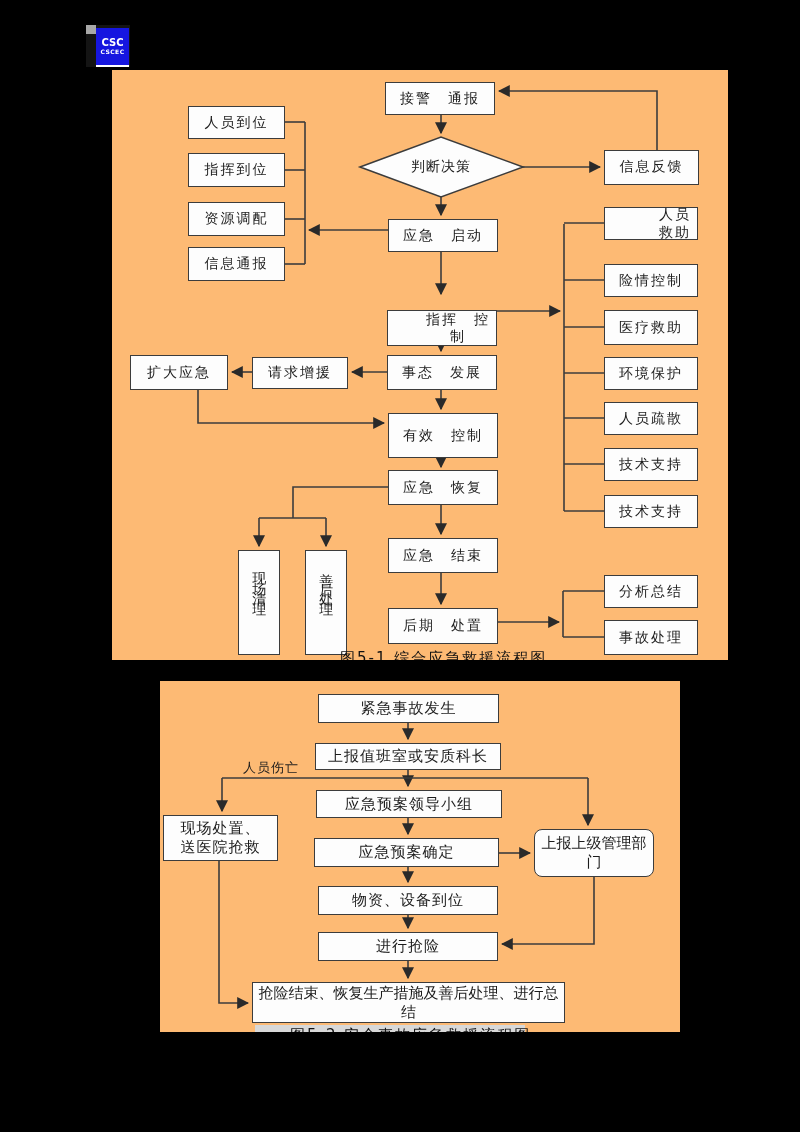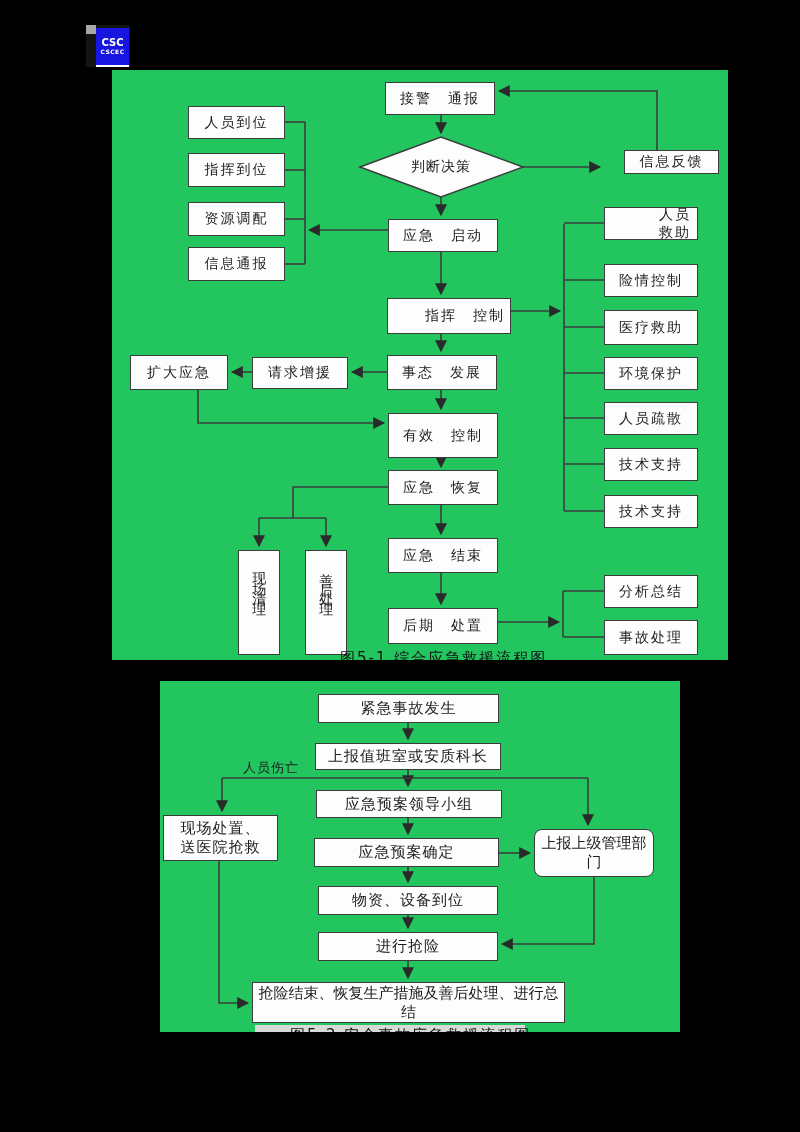--- a/index.html
+++ b/index.html
@@ -1,20 +1,20 @@
 <!DOCTYPE html>
 <html><head>
 <meta charset="utf-8">
 <style>
   html,body{margin:0;padding:0;}
   body{
     width:800px;height:1132px;position:relative;background:#000;
     font-family:"DejaVu Sans","Liberation Sans",sans-serif;overflow:hidden;
   }
-  .region{position:absolute;background:#22c55e;overflow:hidden;}
+  .region{position:absolute;background:#fdba74;overflow:hidden;}
   .node{
     position:absolute;box-sizing:border-box;border:1.5px solid #3c3c3c;
     background:#fdfdfd;color:#1c1c1c;display:flex;align-items:center;justify-content:center;
     font-size:14px;letter-spacing:2px;text-align:center;line-height:1.25;
   }
   .node.vtext{
     writing-mode:vertical-rl;text-orientation:upright;letter-spacing:10px;
     padding-top:10px;justify-content:flex-start;
   }
   .node.c2{font-size:15px;letter-spacing:1px;}
@@ -101,29 +101,29 @@
     <line x1="214" y1="448" x2="214" y2="476" marker-end="url(#ah)"></line>
 
     <line x1="386" y1="552" x2="447" y2="552" marker-end="url(#ah)"></line>
     <line x1="451" y1="521" x2="451" y2="567"></line>
     <line x1="451" y1="521" x2="492" y2="521"></line>
     <line x1="451" y1="567" x2="492" y2="567"></line>
   </svg>
 
   <div class="node" style="left:273px;top:12px;width:110px;height:33px;">接警　通报</div>
   <div class="label" style="left:269px;top:88px;width:120px;text-align:center;font-size:14px;">判断决策</div>
-  <div class="node" style="left:512px;top:80px;width:95px;height:24px;">信息反馈</div>
+  <div class="node" style="left:492px;top:80px;width:95px;height:35px;font-family:Liberation Mono, monospace;">信息反馈</div>
 
   <div class="node" style="left:76px;top:36px;width:97px;height:33px;">人员到位</div>
   <div class="node" style="left:76px;top:83px;width:97px;height:34px;">指挥到位</div>
   <div class="node" style="left:76px;top:132px;width:97px;height:34px;">资源调配</div>
   <div class="node" style="left:76px;top:177px;width:97px;height:34px;">信息通报</div>
 
   <div class="node" style="left:276px;top:149px;width:110px;height:33px;">应急　启动</div>
-  <div class="node" style="left:275px;top:228px;width:124px;height:36px;padding-left:32px;">指挥　控制</div>
+  <div class="node" style="left:275px;top:240px;width:110px;height:36px;padding-left:32px;">指挥　控制</div>
   <div class="node" style="left:275px;top:285px;width:110px;height:35px;">事态　发展</div>
   <div class="node" style="left:18px;top:285px;width:98px;height:35px;">扩大应急</div>
   <div class="node" style="left:140px;top:287px;width:96px;height:32px;">请求增援</div>
   <div class="node" style="left:276px;top:343px;width:110px;height:45px;">有效　控制</div>
   <div class="node" style="left:276px;top:400px;width:110px;height:35px;">应急　恢复</div>
   <div class="node" style="left:276px;top:468px;width:110px;height:35px;">应急　结束</div>
   <div class="node" style="left:276px;top:538px;width:110px;height:36px;">后期　处置</div>
 
   <div class="node vtext" style="left:126px;top:480px;width:42px;height:105px;">现场清理</div>
   <div class="node vtext" style="left:193px;top:480px;width:42px;height:105px;">善后处理</div>

